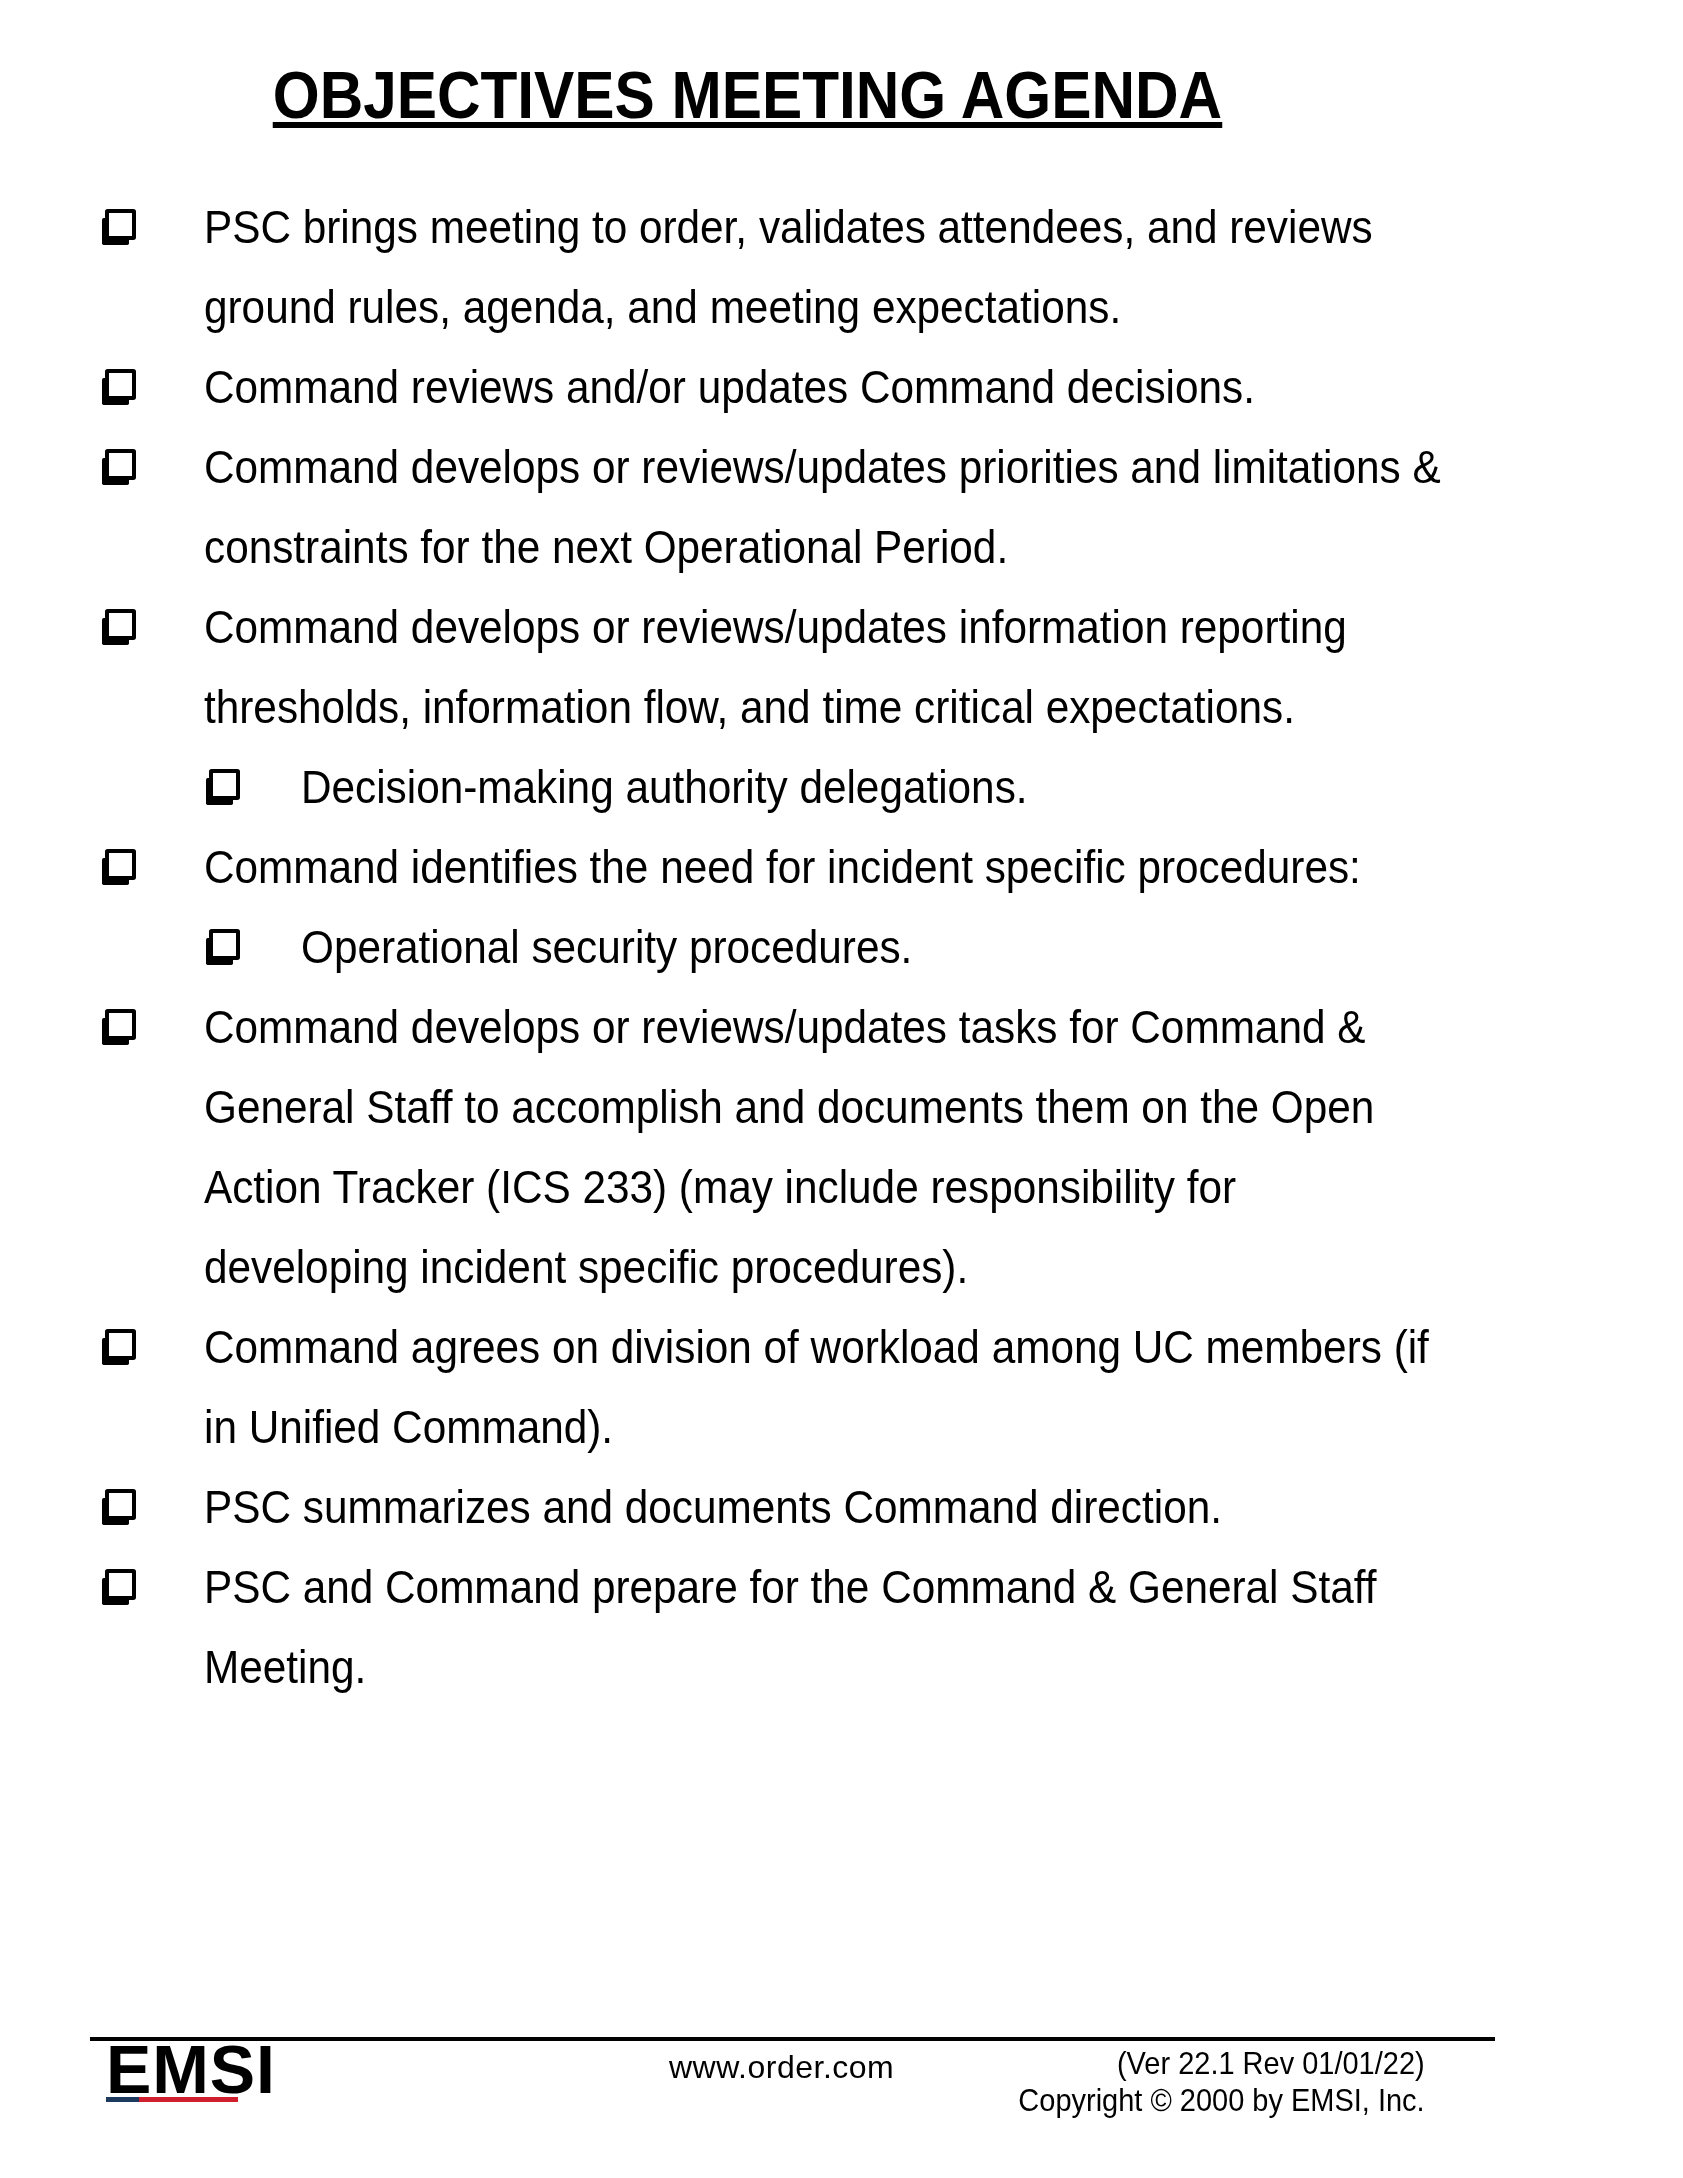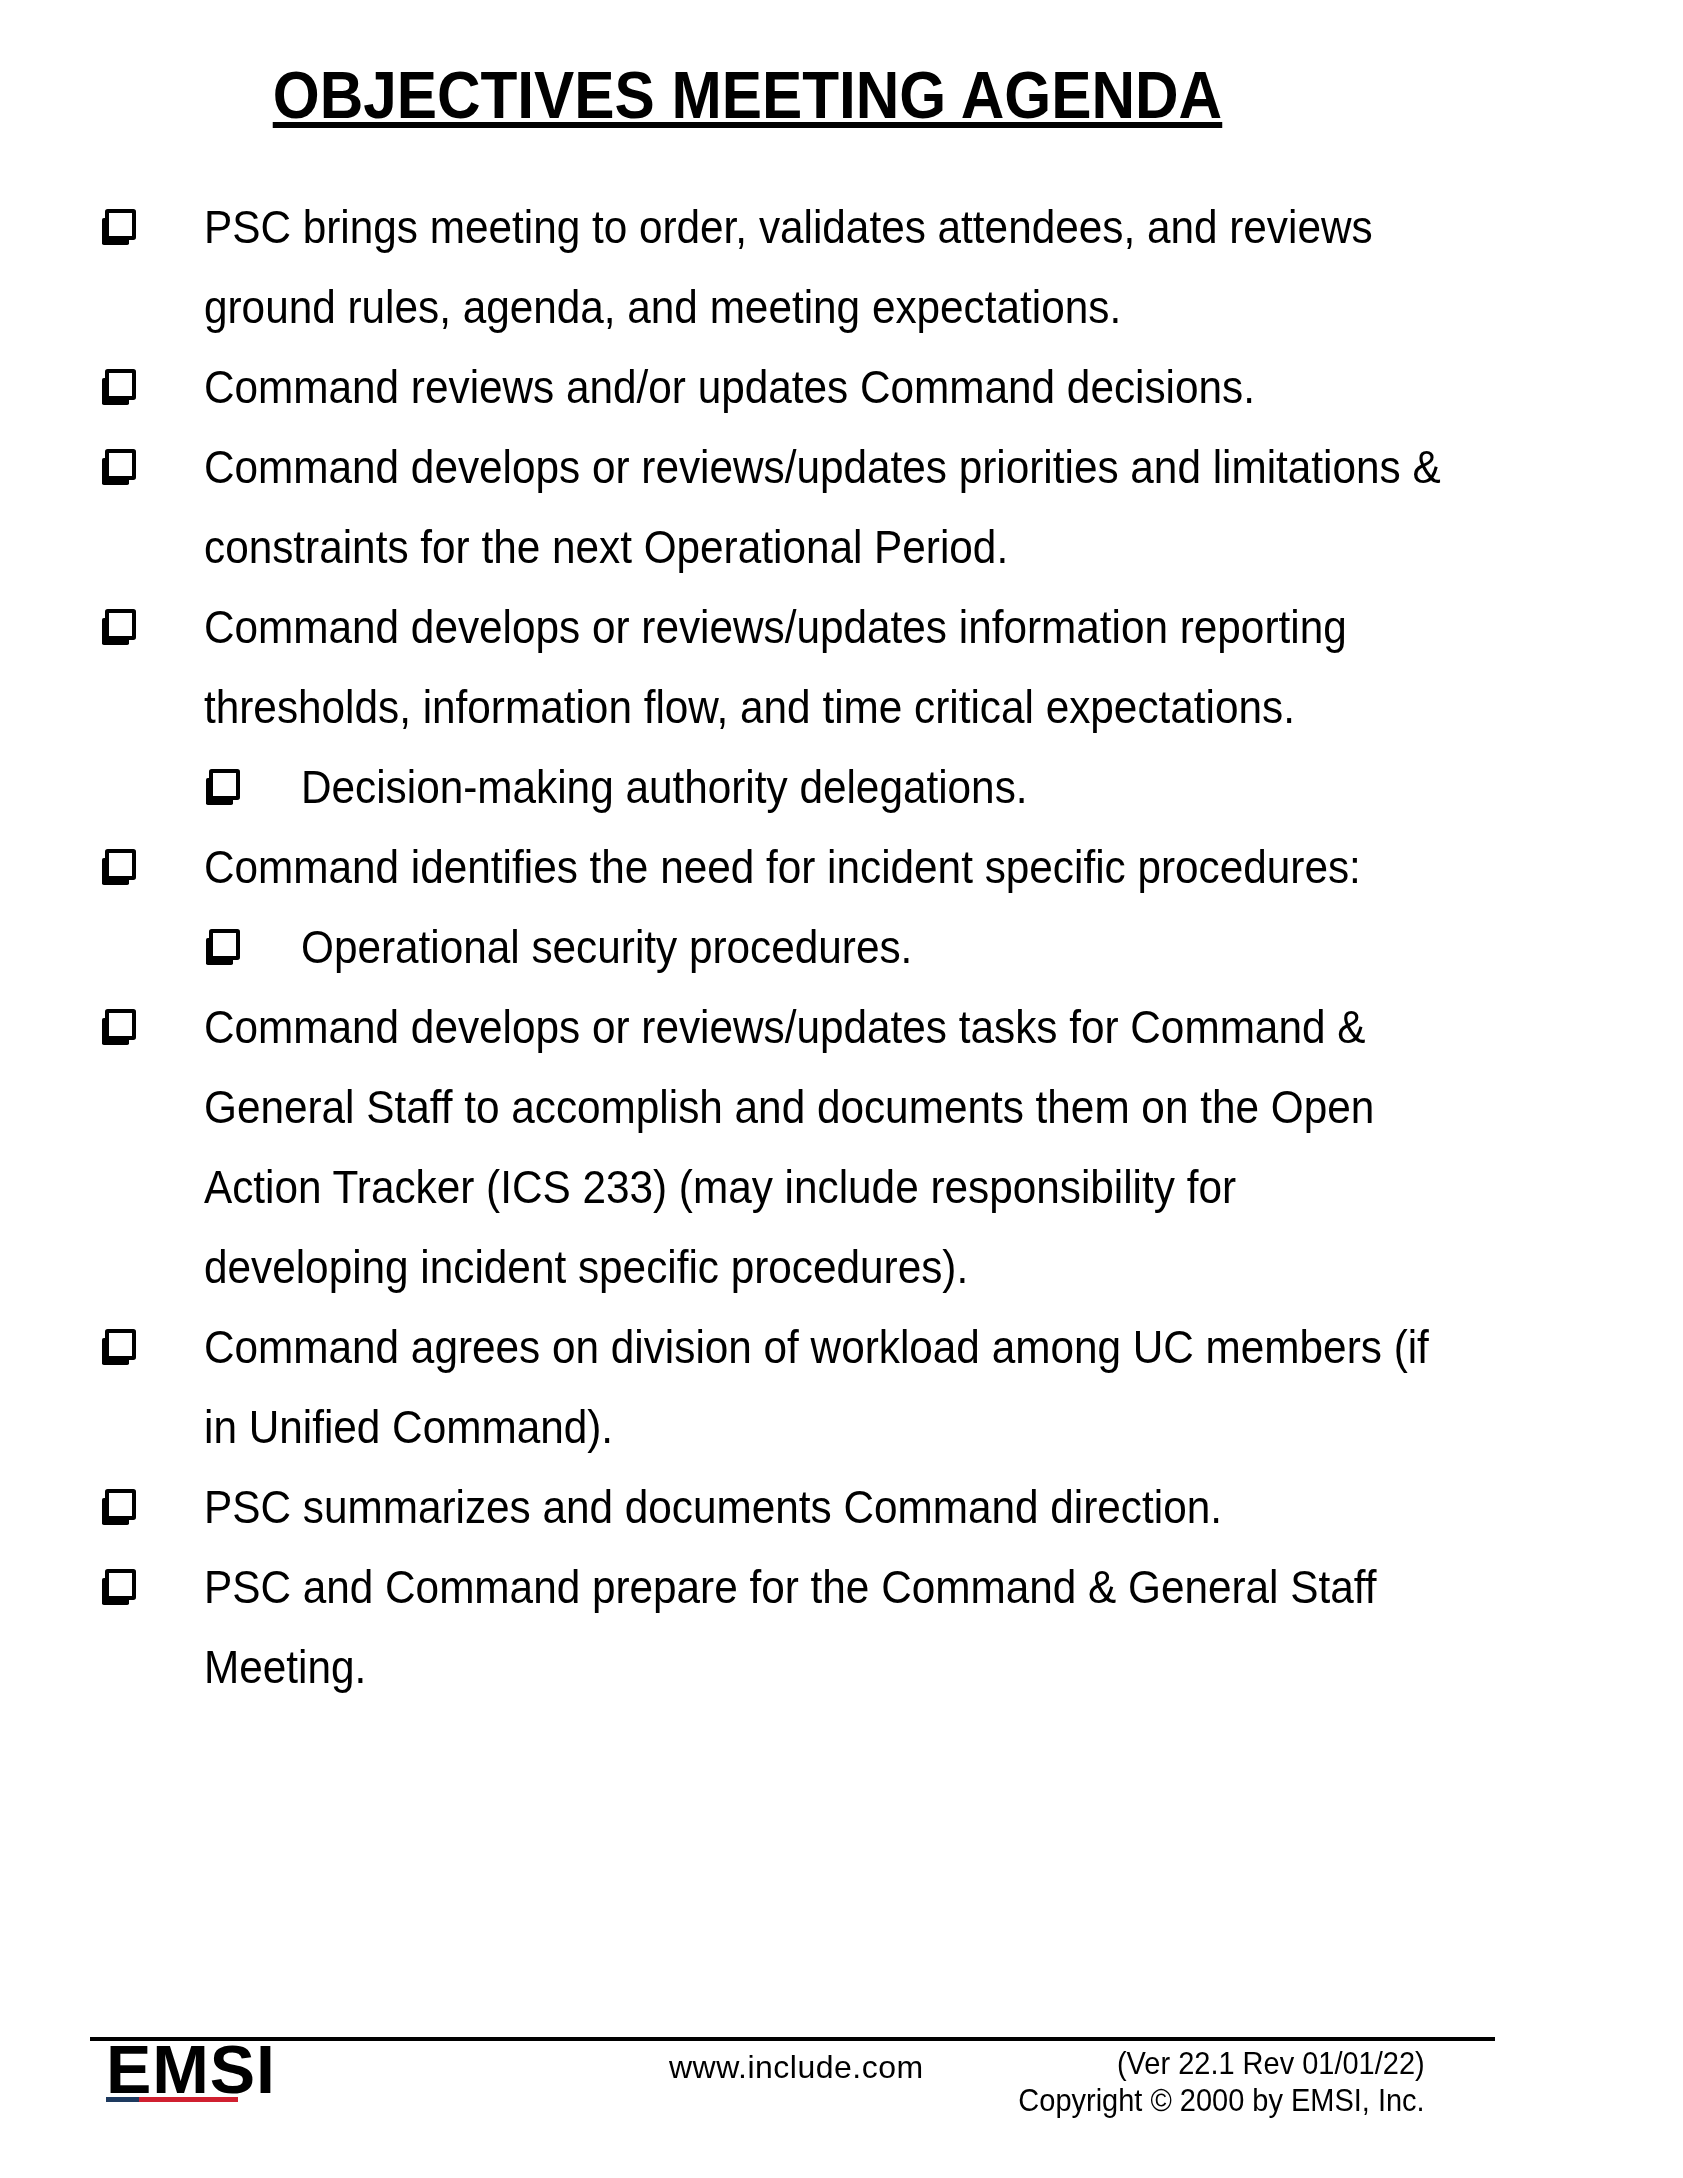--- a/index.html
+++ b/index.html
@@ -199,21 +199,21 @@
   <div class="footer-divider"></div>
 
   <div class="logo">
     <div class="logo-text">EMSI</div>
     <div class="logo-bar">
       <span class="seg-blue" style="background-color: rgb(30, 58, 95);"></span>
       <span class="seg-red" style="background-color: rgb(208, 32, 48);"></span>
     </div>
   </div>
 
-  <div class="footer-website">www.include.com</div>
+  <div class="footer-website">www.order.com</div>
 
   <div class="footer-right">
     <div>(Ver 22.1 Rev 01/01/22)</div>
     <div>Copyright © 2000 by EMSI, Inc.</div>
   </div>
 
 </div>
 
 
 </body></html>

